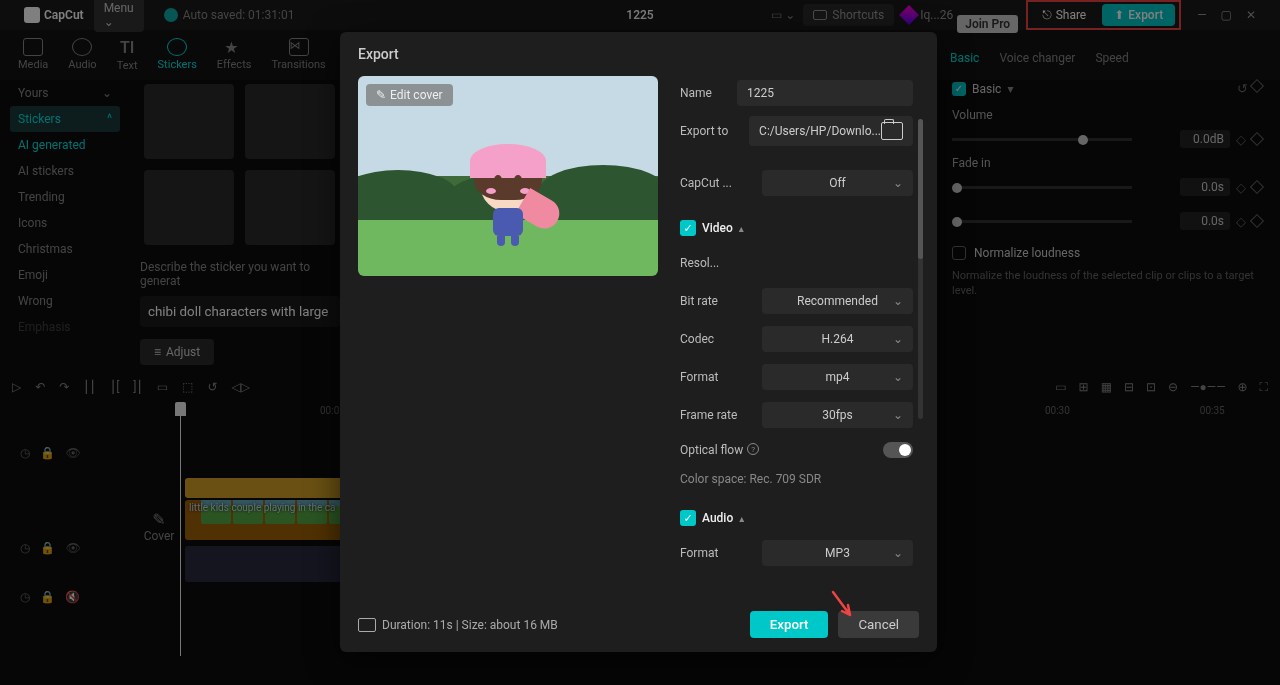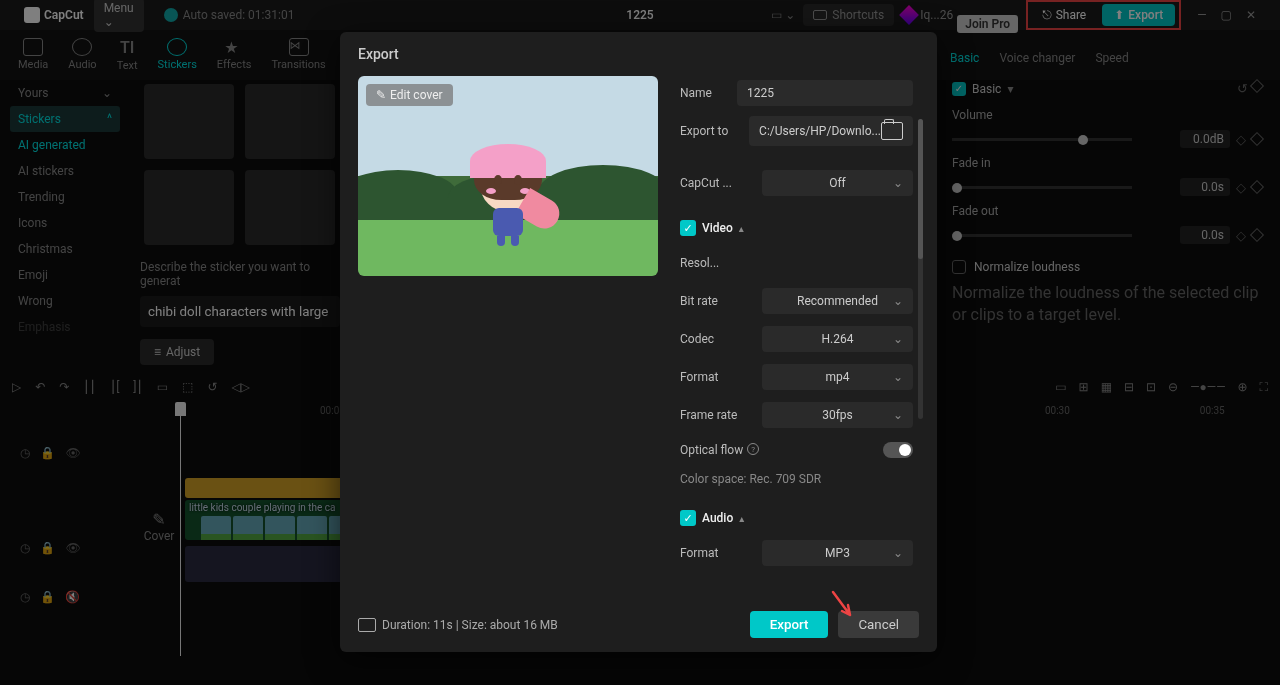--- a/index.html
+++ b/index.html
@@ -50,31 +50,31 @@
 .ctrl-label{color:#aaa;font-size:12px;}
 .ctrl-value{display:flex;align-items:center;gap:6px;color:#ccc;}
 .val-box{background:#222;padding:2px 6px;border-radius:3px;min-width:50px;text-align:right;}
 .slider-track{height:3px;background:#333;position:relative;margin:6px 0;width:180px;}
 .slider-dot{position:absolute;width:10px;height:10px;background:#ccc;border-radius:50%;top:-3px;}
 .reset-icons{display:flex;gap:4px;color:#666;}
 .reset-icon{cursor:pointer;font-size:13px;}
 .diamond-sm{width:10px;height:10px;transform:rotate(45deg);border:1px solid #666;}
 .norm-row{display:flex;align-items:center;gap:8px;padding:8px 0;}
 .norm-check{width:14px;height:14px;border:1px solid #666;border-radius:3px;}
-.norm-desc{color:#666;font-size:16px;line-height:1.4;}
+.norm-desc{color:#666;font-size:11px;line-height:1.4;}
 .timeline-tools{position:absolute;top:380px;left:12px;display:flex;gap:14px;color:#888;align-items:center;}
 .timeline-ruler{position:absolute;top:405px;left:130px;right:8px;height:20px;display:flex;color:#666;font-size:10px;}
 .playhead{position:absolute;top:402px;left:175px;width:11px;height:14px;background:#eee;border-radius:2px 2px 0 0;}
 .playhead:after{content:"";position:absolute;top:14px;left:5px;width:1px;height:240px;background:#eee;}
 .timeline-tracks{position:absolute;top:430px;left:10px;right:8px;}
 .track-row{height:45px;display:flex;align-items:center;margin-bottom:4px;}
 .track-ctrl{width:110px;display:flex;gap:10px;color:#666;padding-left:10px;}
 .clip{height:36px;border-radius:3px;position:absolute;}
 .clip-yellow{background:#d4a327;left:175px;width:165px;top:48px;height:20px;}
-.clip-video{background:#14532d;left:175px;width:165px;top:70px;height:40px;display:flex;align-items:flex-start;padding:16px;gap:2px;overflow:hidden;}
+.clip-video{background:#a16207;left:175px;width:165px;top:70px;height:40px;display:flex;align-items:flex-end;padding:16px;gap:2px;overflow:hidden;}
 .clip-video-label{position:absolute;top:2px;left:4px;color:#cde;font-size:10px;z-index:2;text-shadow:0 0 3px #000;}
 .frame-thumb{width:30px;height:36px;background:linear-gradient(#6ab 50%,#5a4 50%);border-radius:2px;flex-shrink:0;}
 .clip-audio{background:#2a2a40;left:175px;width:165px;top:116px;height:36px;}
 .cover-btn{position:absolute;left:130px;top:80px;width:38px;text-align:center;color:#888;}
 .cover-btn-icon{font-size:16px;}
 .timeline-right-tools{position:absolute;top:380px;right:12px;display:flex;gap:12px;color:#888;align-items:center;}
 
 
 .modal{position:absolute;top:32px;left:340px;width:597px;height:620px;background:#1e1e1e;border-radius:6px;z-index:10;display:flex;flex-direction:column;padding:14px 18px;color:#ccc;box-shadow:0 8px 32px rgba(0,0,0,0.6);}
 .modal-title{font-size:14px;font-weight:500;margin-bottom:14px;}
@@ -285,21 +285,20 @@
     <div class="ctrl-row">
       <div class="slider-track">
           <div class="slider-dot" style="left:0;"></div>
         </div>
       <div class="ctrl-value">
         <span class="val-box">0.0s</span>
         <span class="reset-icon" style="color:#666;">◇</span>
         <div class="diamond-sm"></div>
       </div>
     </div>
-    <div class="ctrl-label">Fade out</div>
     <div class="ctrl-row">
       <div class="slider-track">
           <div class="slider-dot" style="left:0;"></div>
         </div>
       <div class="ctrl-value">
         <span class="val-box">0.0s</span>
         <span class="reset-icon" style="color:#666;">◇</span>
         <div class="diamond-sm"></div>
       </div>
     </div>

